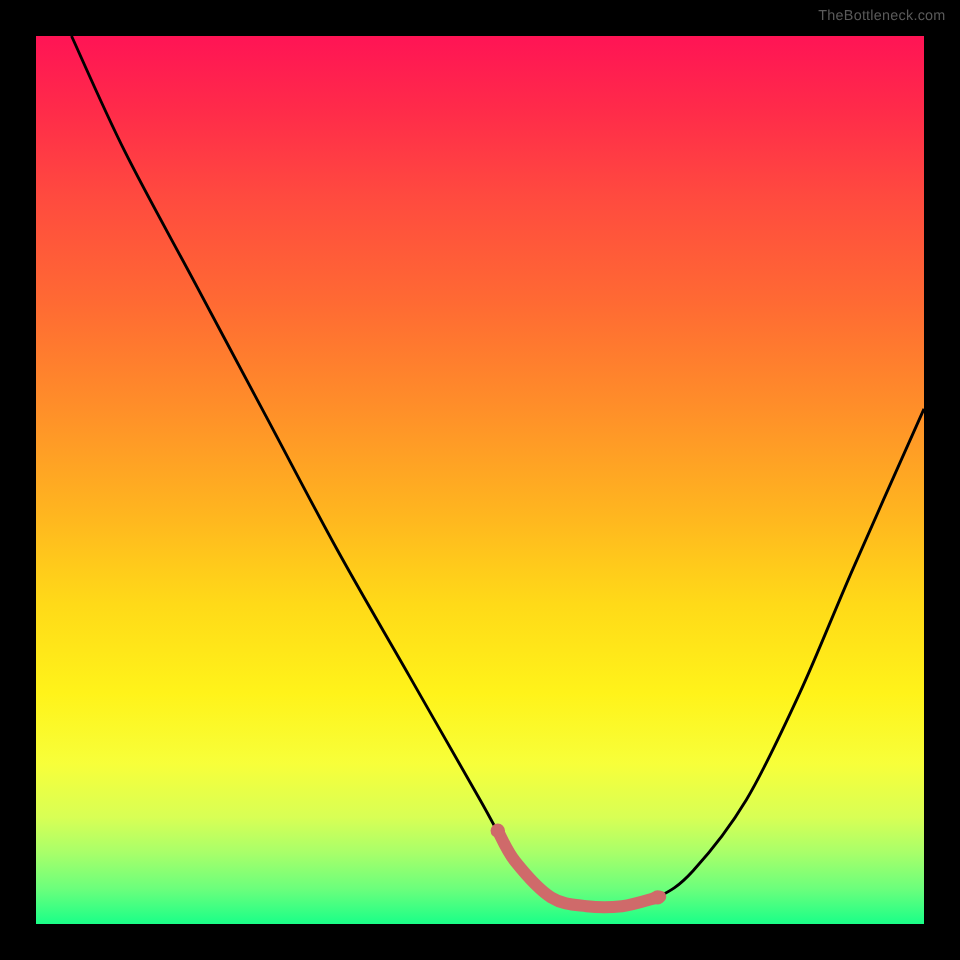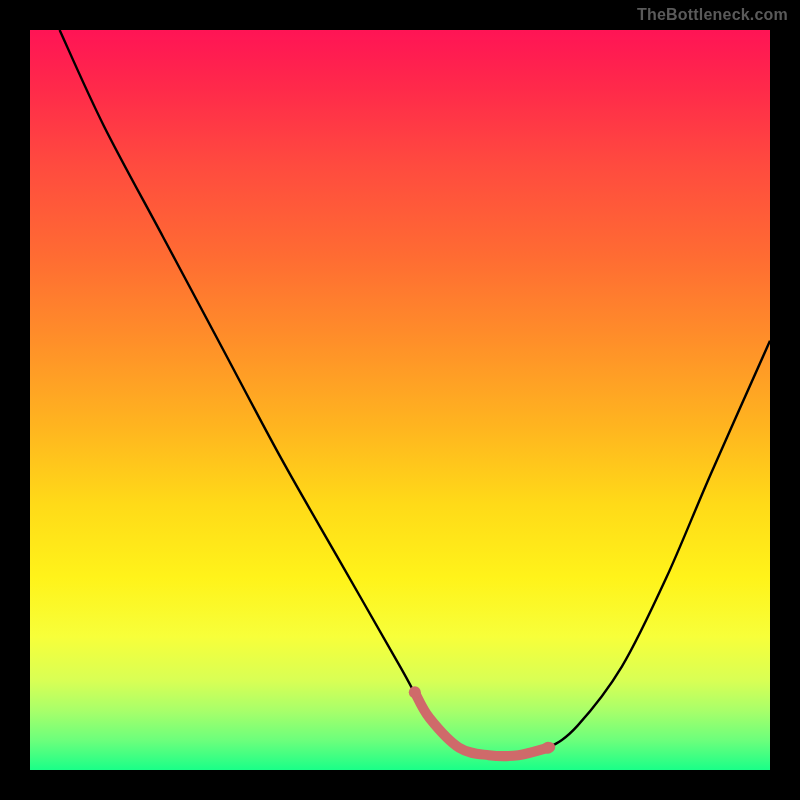--- a/index.html
+++ b/index.html
@@ -37,22 +37,22 @@
       #d8ff55 88%,
       #a8ff6a 92%,
       #6cff7c 96%,
       #1aff88 100%);
   }
   .watermark {
     position: absolute;
     top: 6px;
     right: 12px;
     color: #5a5a5a;
-    font-size: 16px;
-    font-weight: 700;
+    font-size: 12px;
+    font-weight: 400;
     letter-spacing: 0.2px;
     user-select: none;
   }
   svg.curve {
     position: absolute;
     left: 0;
     top: 0;
     width: 740px;
     height: 740px;
     overflow: visible;

